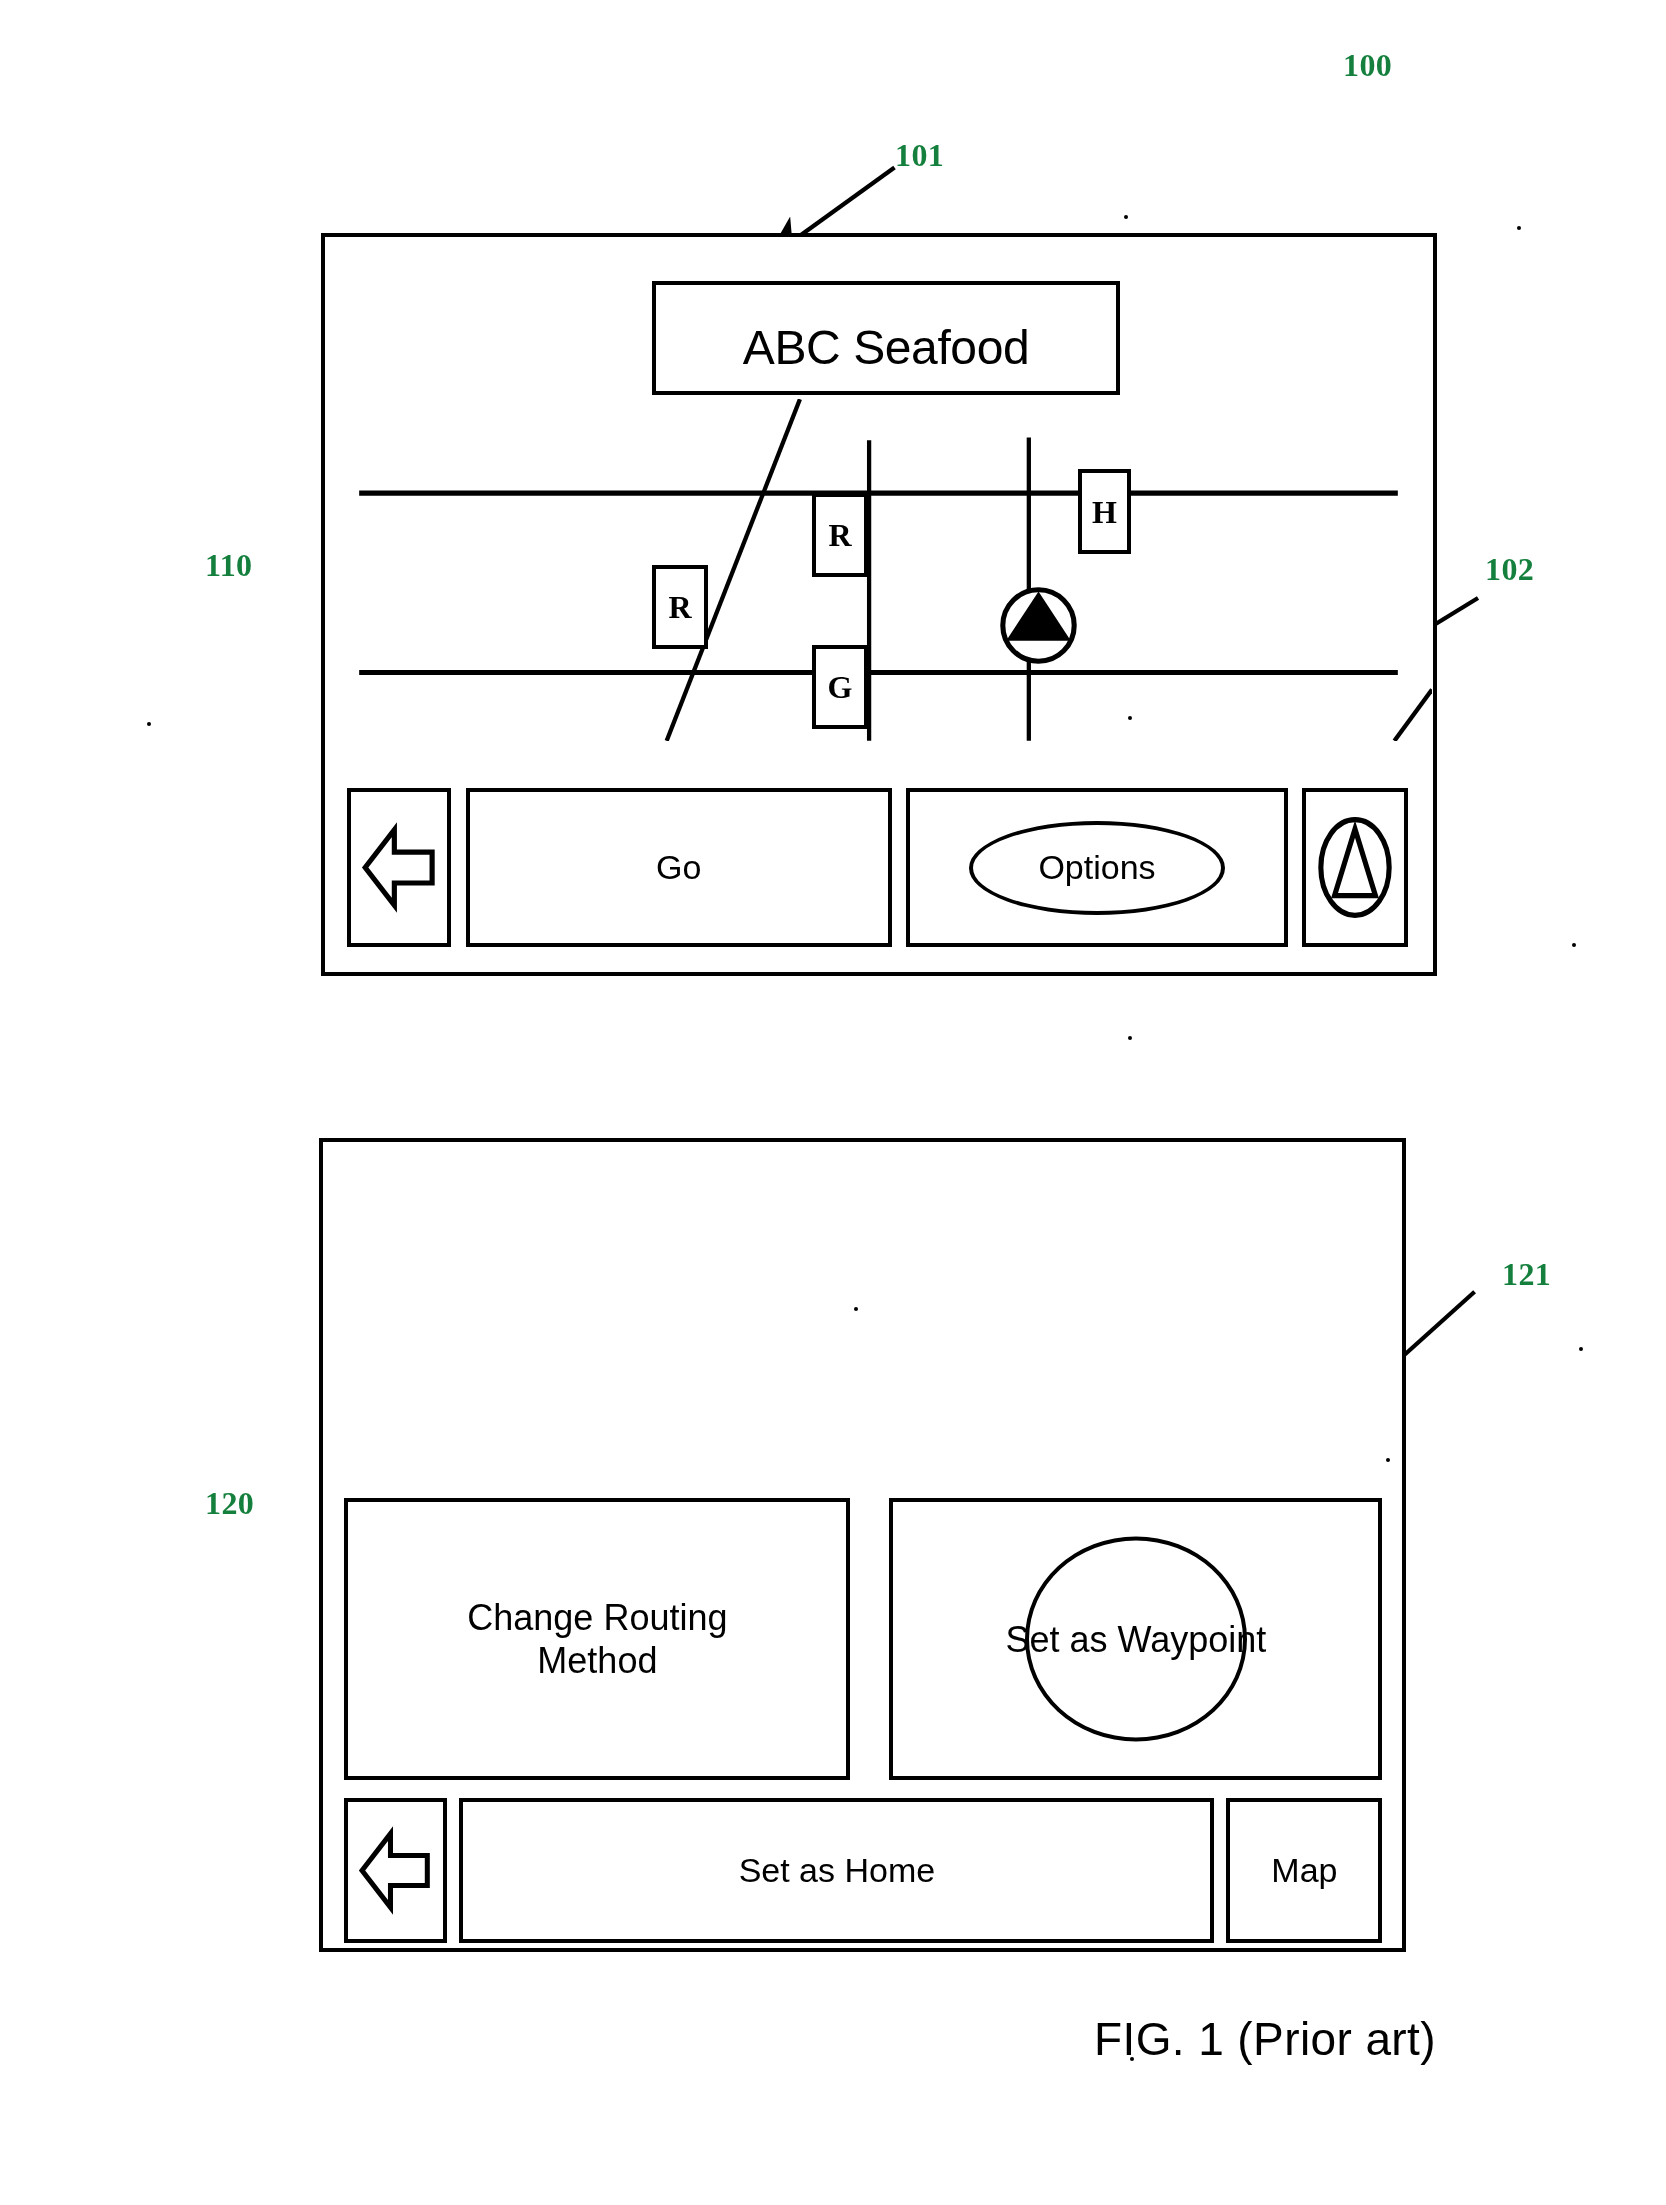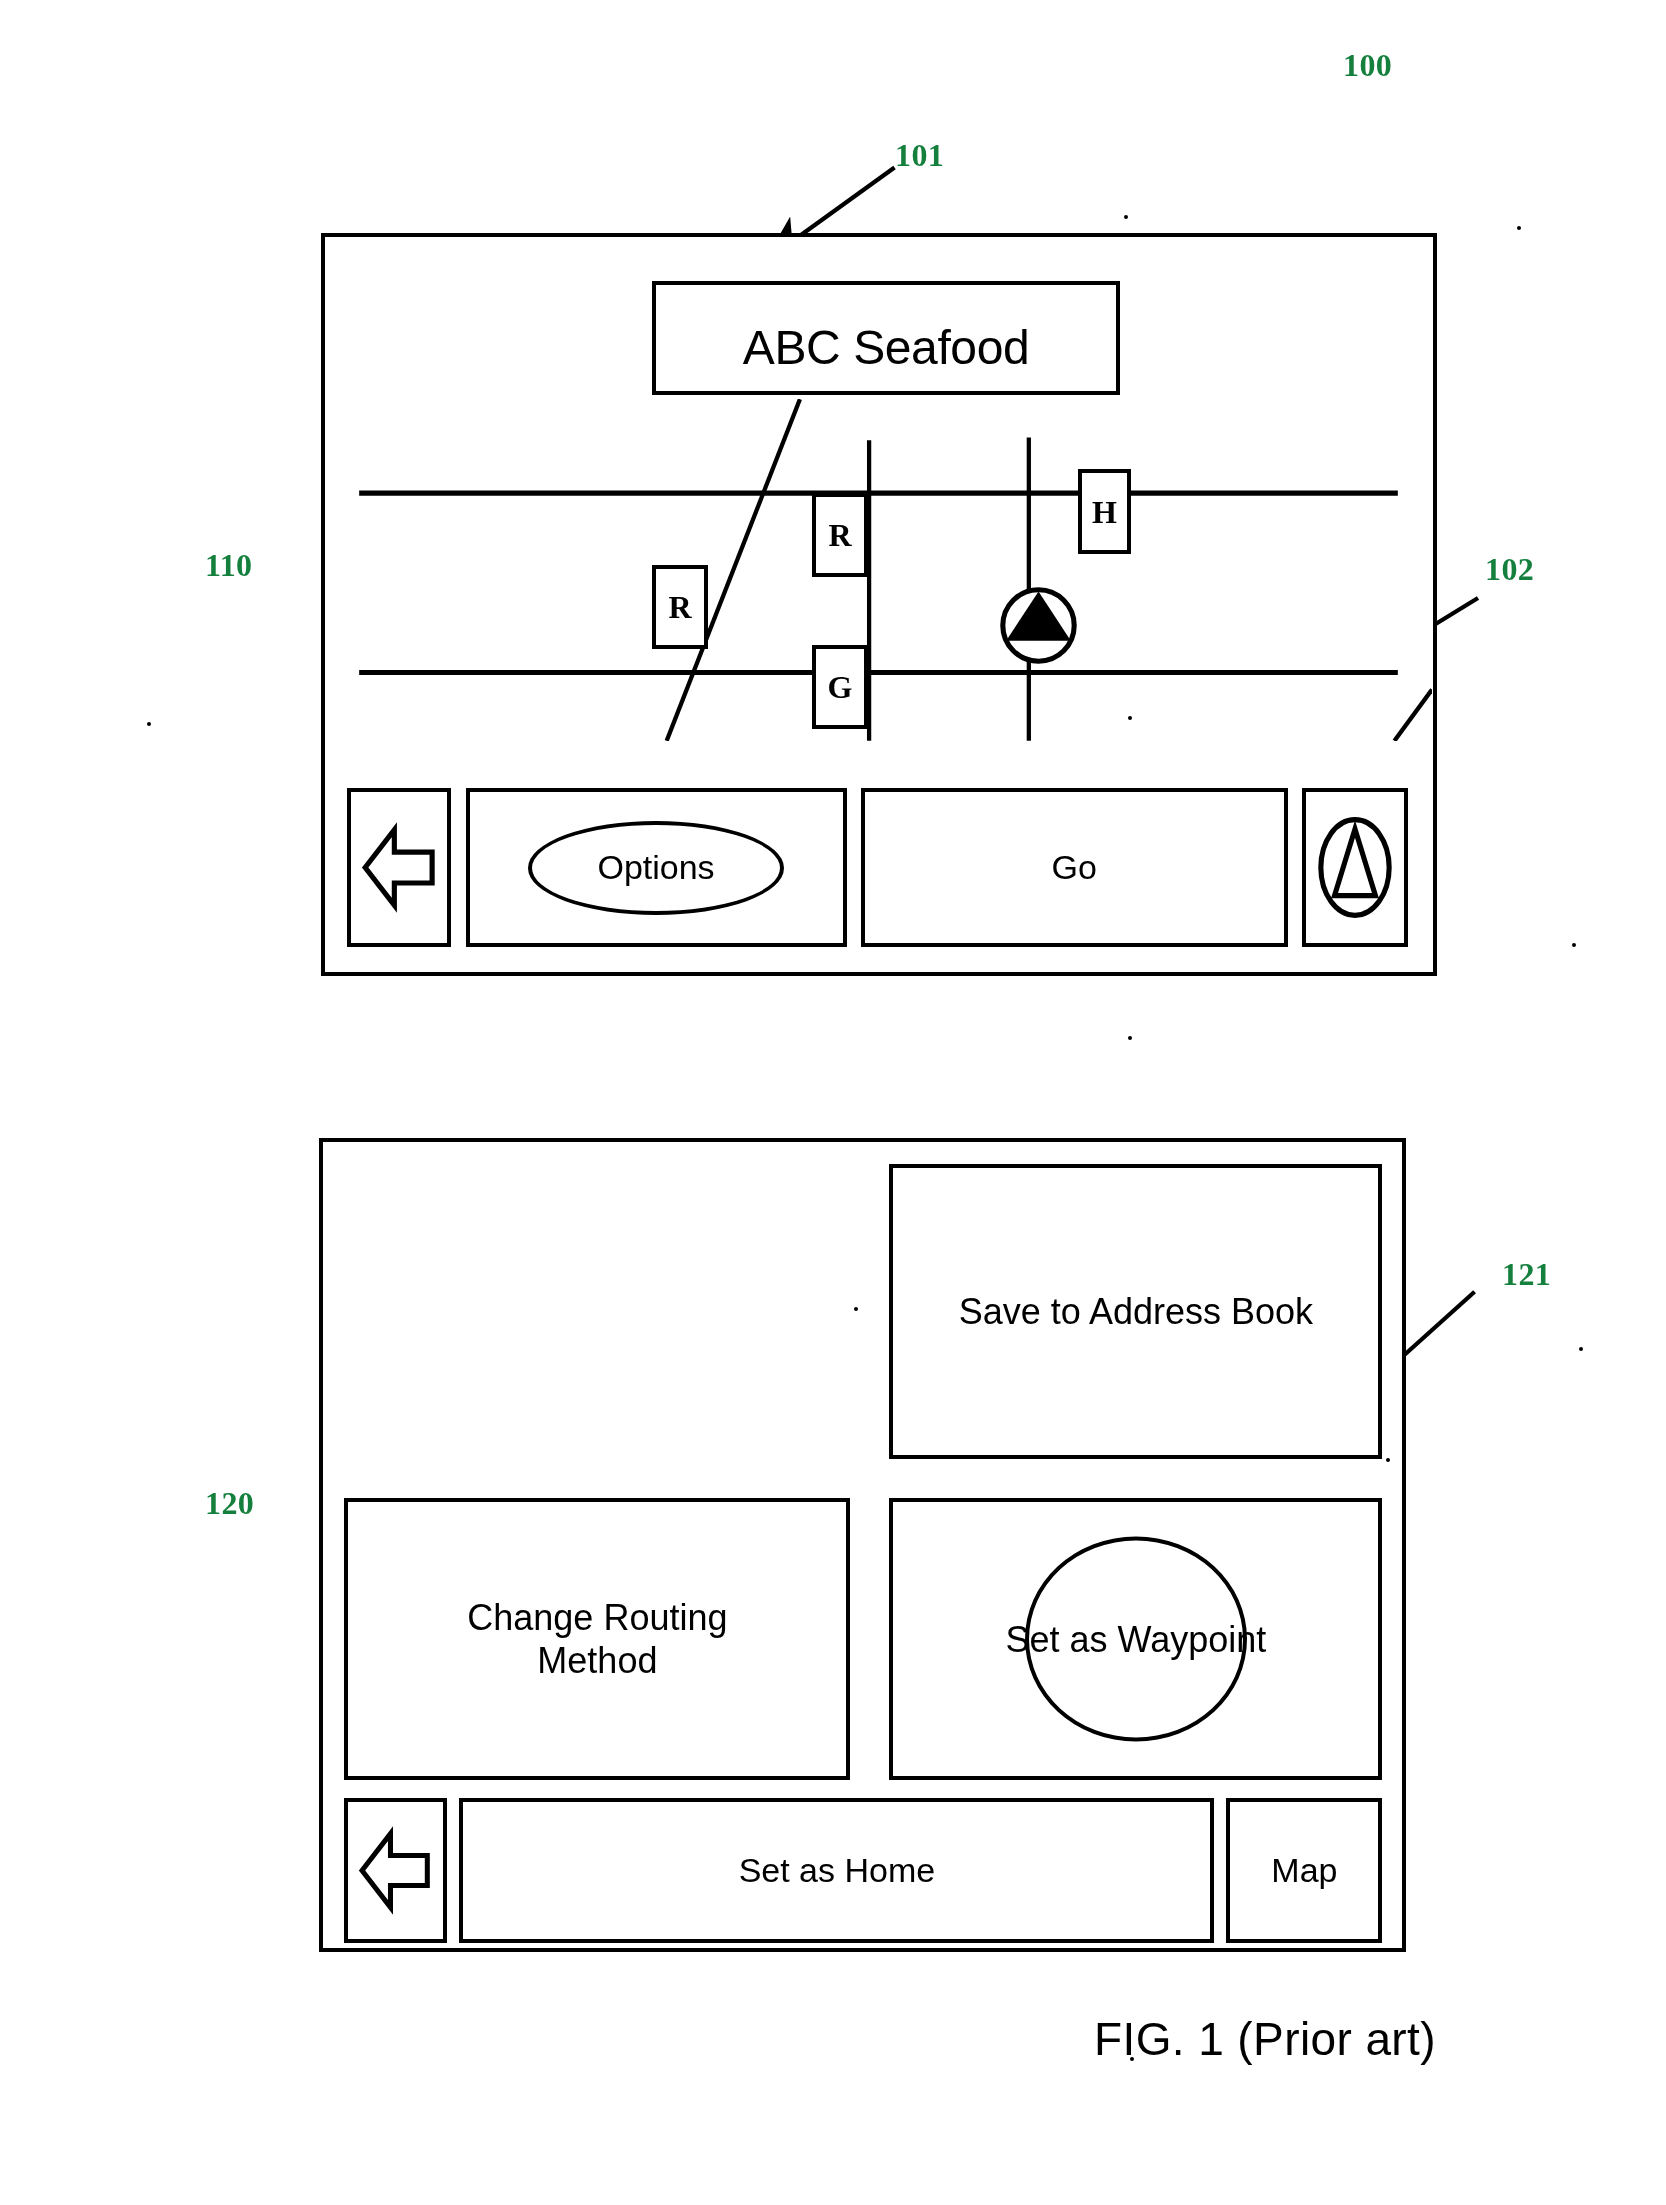--- a/index.html
+++ b/index.html
@@ -314,48 +314,45 @@
   </div>
 
   <div class="btnbar" id="btnbar-110">
 
     <div class="btn icon-btn" id="btn-back-110">
       <svg width="79" height="103" viewBox="0 0 92 120">
         <path d="M6 60 L40 16 L40 42 L84 42 L84 78 L40 78 L40 104 Z" fill="#fff" stroke="#000" stroke-width="6" stroke-linejoin="miter"></path>
       </svg>
     </div>
 
+    <div class="btn" id="btn-go">
+      <span>Go</span>
+    </div>
+
     <div class="btn" id="btn-options">
       <div class="ellipse-hl" id="hl-options">
         <span class="label">Options</span>
       </div>
-    </div>
-
-    <div class="btn" id="btn-go">
-      <span>Go</span>
     </div>
 
     <div class="btn icon-btn" id="btn-compass-110">
       <svg width="82" height="111" viewBox="0 0 96 130">
         <ellipse cx="48" cy="65" rx="40" ry="56" fill="#fff" stroke="#000" stroke-width="6"></ellipse>
         <path d="M48 20 L72 98 L24 98 Z" fill="#fff" stroke="#000" stroke-width="6" stroke-linejoin="miter"></path>
       </svg>
     </div>
 
   </div>
 </div>
 
 <div class="panel" id="panel-120">
 
   <div class="opt-grid">
 
 
-    <div class="opt-btn" id="opt-save">
-      <span>Save to Address Book</span>
-    </div>
 
     <div class="opt-btn" id="opt-waypoint">
       <div class="ellipse-hl" id="hl-waypoint">
         <span class="label">Set as Waypoint</span>
       </div>
     </div>
 
     <div class="opt-btn" id="opt-routing">
       <span>
         <span>Change Routing</span><br>

